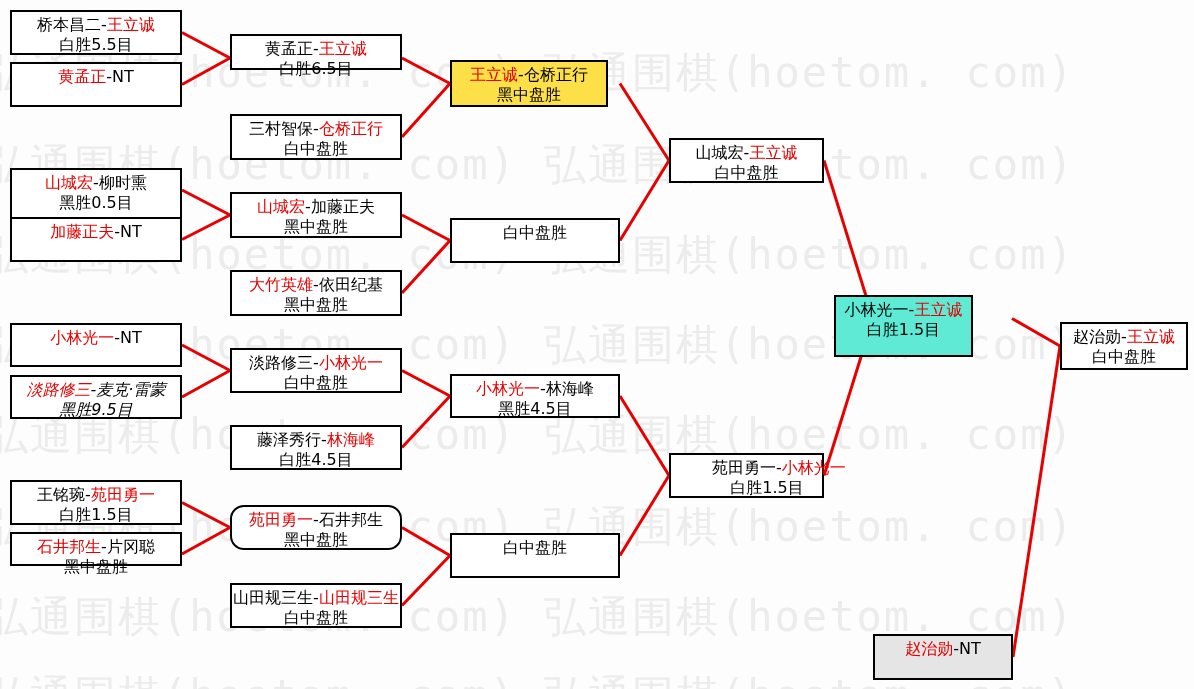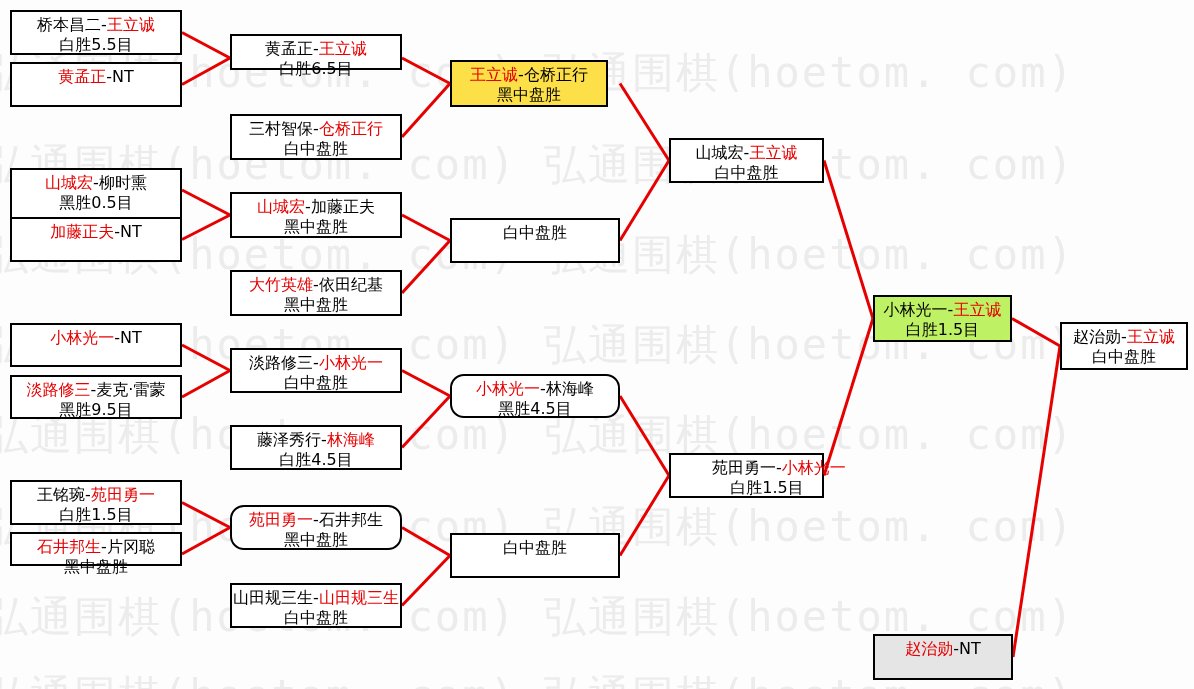--- a/index.html
+++ b/index.html
@@ -91,21 +91,21 @@
       <div class="match-box" style="left: 10px; top: 168px; width: 172px; height: 52px; border-color: rgb(0, 0, 0); background: rgb(255, 255, 255);">
         <div class="names"><span class="adv" style="color: rgb(230, 0, 0);">山城宏</span><span>-</span><span>柳时熏</span></div>
         <div class="result">黑胜0.5目</div>
       </div>
       <div class="match-box" style="left: 10px; top: 217px; width: 172px; height: 45px; border-color: rgb(0, 0, 0); background: rgb(255, 255, 255);">
         <div class="names"><span class="adv" style="color: rgb(230, 0, 0);">加藤正夫</span><span>-</span><span>NT</span></div>
       </div>
       <div class="match-box" style="left: 10px; top: 323px; width: 172px; height: 44px; border-color: rgb(0, 0, 0); background: rgb(255, 255, 255);">
         <div class="names"><span class="adv" style="color: rgb(230, 0, 0);">小林光一</span><span>-</span><span>NT</span></div>
       </div>
-      <div class="match-box" style="left: 10px; top: 375px; width: 172px; height: 44px; border-color: rgb(0, 0, 0); background: rgb(255, 255, 255);">
+      <div class="match-box" style="left: 10px; top: 375px; width: 172px; height: 44px; border-color: rgb(0, 0, 0); background: rgb(255, 255, 255); font-style: italic;">
         <div class="names"><span class="adv" style="color: rgb(230, 0, 0);">淡路修三</span><span>-</span><span>麦克·雷蒙</span></div>
         <div class="result">黑胜9.5目</div>
       </div>
       <div class="match-box" style="left: 10px; top: 480px; width: 172px; height: 45px; border-color: rgb(0, 0, 0); background: rgb(255, 255, 255);">
         <div class="names"><span>王铭琬</span><span>-</span><span class="adv" style="color: rgb(230, 0, 0);">苑田勇一</span></div>
         <div class="result">白胜1.5目</div>
       </div>
       <div class="match-box" style="left: 10px; top: 532px; width: 172px; height: 34px; border-color: rgb(0, 0, 0); background: rgb(255, 255, 255);">
         <div class="names"><span class="adv" style="color: rgb(230, 0, 0);">石井邦生</span><span>-</span><span>片冈聪</span></div>
         <div class="result">黑中盘胜</div>
@@ -142,36 +142,36 @@
         <div class="names"><span>山田规三生</span><span>-</span><span class="adv" style="color: rgb(230, 0, 0);">山田规三生</span></div>
         <div class="result">白中盘胜</div>
       </div>
       <div class="match-box" style="left: 450px; top: 60px; width: 158px; height: 47px; border-color: rgb(0, 0, 0); background: #fde047;">
         <div class="names"><span class="adv" style="color: rgb(230, 0, 0);">王立诚</span><span>-</span><span>仓桥正行</span></div>
         <div class="result">黑中盘胜</div>
       </div>
       <div class="match-box" style="left: 450px; top: 218px; width: 170px; height: 45px; border-color: rgb(0, 0, 0); background: rgb(255, 255, 255);">
         <div class="result">白中盘胜</div>
       </div>
-      <div class="match-box" style="left: 450px; top: 374px; width: 170px; height: 44px; border-color: rgb(0, 0, 0); background: rgb(255, 255, 255); border-radius: 14px;">
+      <div class="match-box" style="left: 450px; top: 374px; width: 170px; height: 44px; border-color: rgb(0, 0, 0); background: rgb(255, 255, 255);">
         <div class="names"><span class="adv" style="color: rgb(230, 0, 0);">小林光一</span><span>-</span><span>林海峰</span></div>
         <div class="result">黑胜4.5目</div>
       </div>
       <div class="match-box" style="left: 450px; top: 533px; width: 170px; height: 45px; border-color: rgb(0, 0, 0); background: rgb(255, 255, 255);">
         <div class="result">白中盘胜</div>
       </div>
       <div class="match-box" style="left: 669px; top: 138px; width: 155px; height: 45px; border-color: rgb(0, 0, 0); background: rgb(255, 255, 255);">
         <div class="names"><span>山城宏</span><span>-</span><span class="adv" style="color: rgb(230, 0, 0);">王立诚</span></div>
         <div class="result">白中盘胜</div>
       </div>
       <div class="match-box" style="left: 669px; top: 453px; width: 155px; height: 45px; border-color: rgb(0, 0, 0); background: rgb(255, 255, 255); padding-left: 41px;">
         <div class="names"><span>苑田勇一</span><span>-</span><span class="adv" style="color: rgb(230, 0, 0);">小林光一</span></div>
         <div class="result">白胜1.5目</div>
       </div>
-      <div class="match-box" style="left: 873px; top: 295px; width: 139px; height: 47px; border-color: rgb(0, 0, 0); background: #bef264;">
+      <div class="match-box" style="left: 834px; top: 295px; width: 139px; height: 62px; border-color: rgb(0, 0, 0); background: #5eead4;">
         <div class="names"><span>小林光一</span><span>-</span><span class="adv" style="color: rgb(230, 0, 0);">王立诚</span></div>
         <div class="result">白胜1.5目</div>
       </div>
       <div class="match-box" style="left: 1060px; top: 322px; width: 128px; height: 48px; border-color: rgb(0, 0, 0); background: rgb(255, 255, 255);">
         <div class="names"><span>赵治勋</span><span>-</span><span class="adv" style="color: rgb(230, 0, 0);">王立诚</span></div>
         <div class="result">白中盘胜</div>
       </div>
       <div class="match-box" style="left: 873px; top: 634px; width: 140px; height: 46px; border-color: rgb(0, 0, 0); background: #e5e5e5;">
         <div class="names"><span class="adv" style="color: rgb(230, 0, 0);">赵治勋</span><span>-</span><span>NT</span></div>
       </div>

